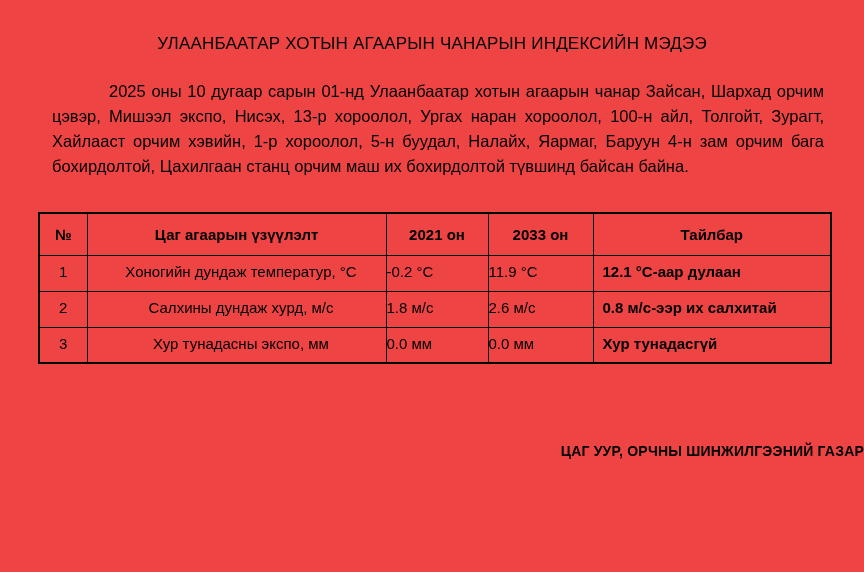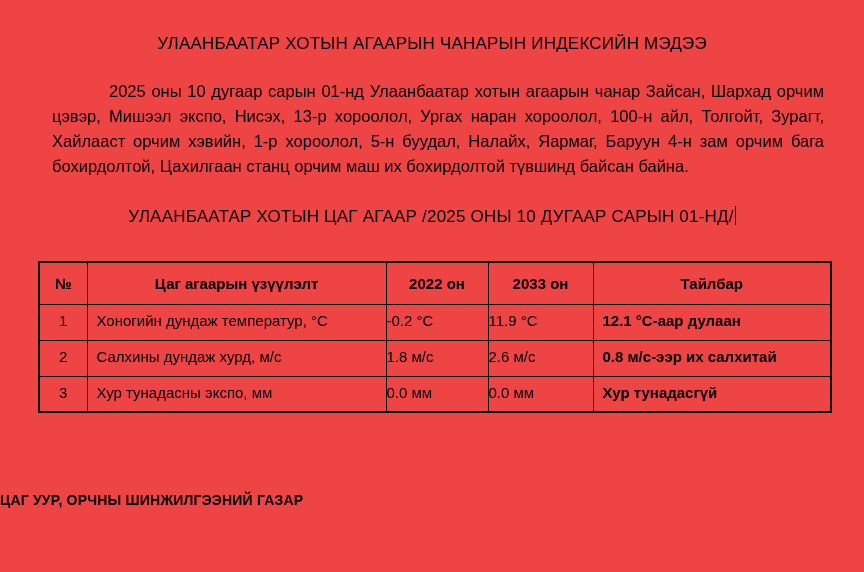--- a/index.html
+++ b/index.html
@@ -72,58 +72,55 @@
     text-align: center;
     vertical-align: middle;
   }
   table.weather td {
     height: 36px;
     vertical-align: top;
     padding-top: 6px;
     line-height: 19px;
   }
   td.cell-num  { text-align: center; }
-  td.cell-ind  { text-align: left; padding-left: 9px; }
+  td.cell-ind  { text-align: center; padding-left: 9px; }
   td.cell-val  { text-align: left; }
   td.cell-note { text-align: left; padding-left: 9px; font-weight: bold; }
   .doc-footer {
     margin-top: 79px;
-    text-align: left;
+    text-align: right;
     font-size: 14px;
     font-weight: bold;
     letter-spacing: 0.2px;
     white-space: nowrap;
   }
 </style>
 </head>
 <body>
 
 <div class="page">
 
   <div class="doc-title">УЛААНБААТАР ХОТЫН АГААРЫН ЧАНАРЫН ИНДЕКСИЙН МЭДЭЭ</div>
 
   <div class="doc-paragraph">2025 оны 10 дугаар сарын 01-нд Улаанбаатар хотын агаарын чанар Зайсан, Шархад орчим цэвэр, Мишээл экспо, Нисэх, 13-р хороолол, Ургах наран хороолол, 100-н айл, Толгойт, Зурагт, Хайлааст орчим хэвийн, 1-р хороолол, 5-н буудал, Налайх, Яармаг, Баруун 4-н зам орчим бага бохирдолтой, Цахилгаан станц орчим маш их бохирдолтой түвшинд байсан байна.</div>
 
-  <div class="doc-subtitle">
-    <span>УЛААНБААТАР ХОТЫН ЦАГ АГААР /2025 ОНЫ 10 ДУГААР САРЫН 01-НД/</span><span class="caret"></span>
-  </div>
 
   <table class="weather">
     <colgroup>
       <col class="c-num">
         <col class="c-ind">
         <col class="c-y24">
         <col class="c-y25">
         <col class="c-note">
     </colgroup>
     <thead>
       <tr>
         <th>№</th>
         <th>Цаг агаарын үзүүлэлт</th>
-        <th>2022 он</th>
+        <th>2021 он</th>
         <th>2033 он</th>
         <th>Тайлбар</th>
       </tr>
     </thead>
     <tbody>
       <tr>
         <td class="cell-num">1</td>
         <td class="cell-ind">Хоногийн дундаж температур, °С</td>
         <td class="cell-val">-0.2 °С</td>
         <td class="cell-val">11.9 °С</td>

